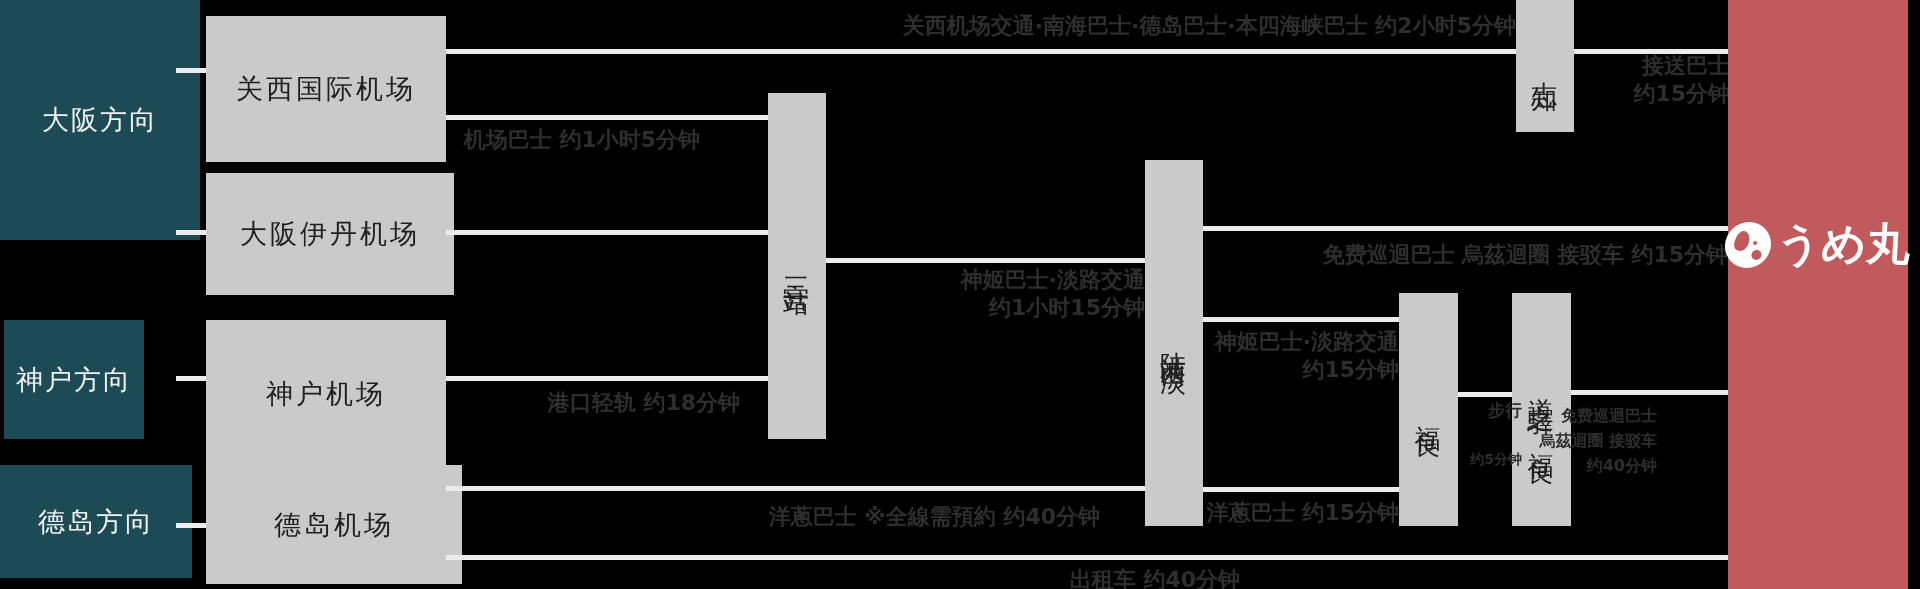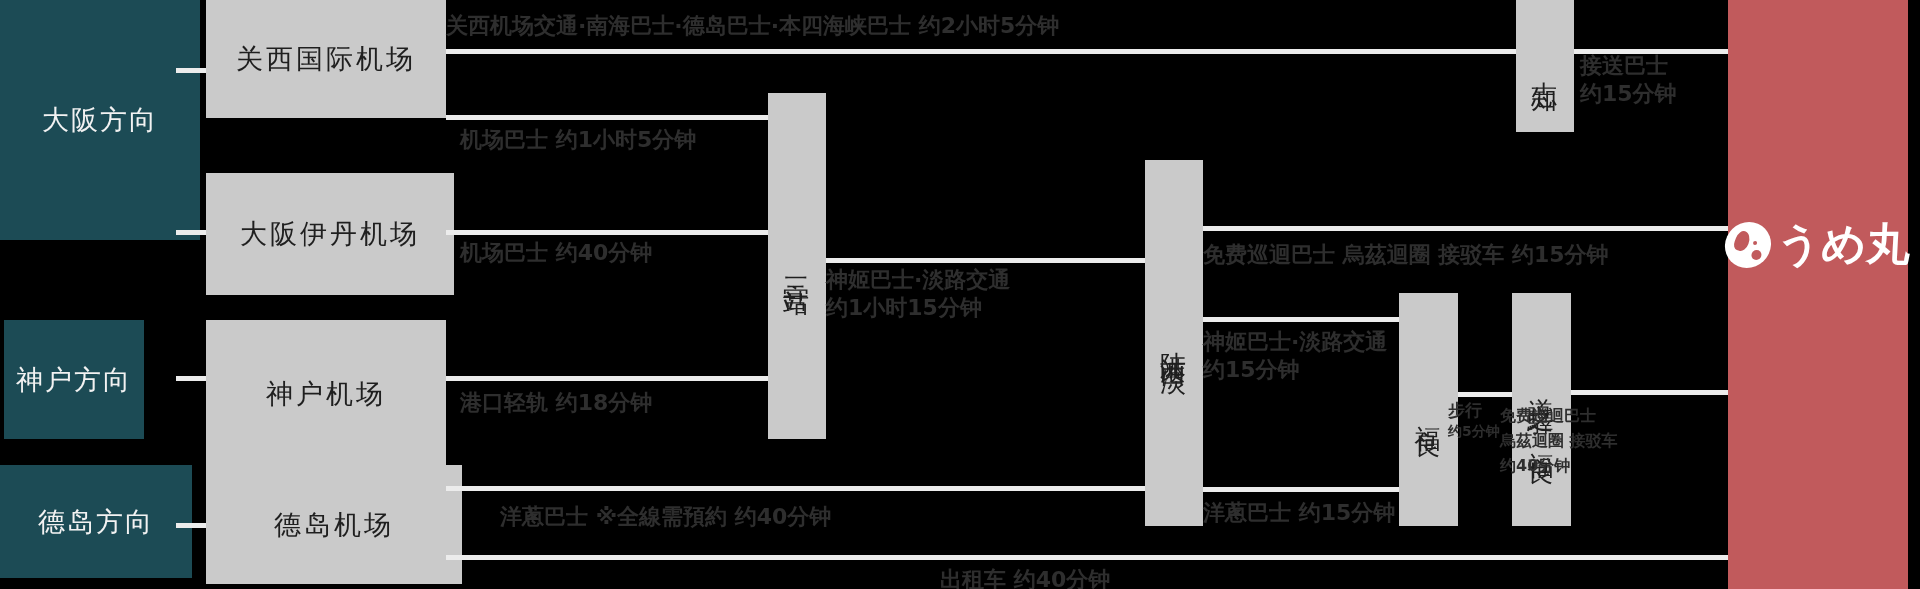--- a/index.html
+++ b/index.html
@@ -23,24 +23,24 @@
     display:flex; align-items:center; justify-content:center;
     font-size:27px; letter-spacing:3px;
   }
   .vtext{
     writing-mode:vertical-rl; text-orientation:upright;
     font-size:26px; letter-spacing:6px;
   }
   .line{background:var(--c-line); height:5px;}
   .rlabel{
     color:var(--c-route); font-size:22px; font-weight:bold;
-    text-align:left; line-height:28px; white-space:nowrap;
+    text-align:right; line-height:28px; white-space:nowrap;
   }
   .rlabel.small{font-size:17px; line-height:21px;}
-  .rlabel .sub{font-size:14px;}
+  .rlabel .sub{font-size:14px;margin-top:28px;}
   .destbox{background:var(--c-dest);}
   .logo{
     display:flex; align-items:center; justify-content:center; gap:5px;
     color:#ffffff; font-weight:bold; font-size:44px; white-space:nowrap;
     transform:skewX(-3deg);
   }
   .crest{
     width:46px; height:46px; border-radius:50%; background:#ffffff;
     position:relative; flex:0 0 auto;
   }
@@ -60,21 +60,21 @@
 
   <div class="abs dirbox" style="left:0;top:0;width:200px;height:240px">大阪方向</div>
   <div class="abs dirbox" style="left:4px;top:320px;width:140px;height:119px">神户方向</div>
   <div class="abs dirbox" style="left:0;top:465px;width:192px;height:113px">德岛方向</div>
 
   <div class="abs line" style="left:176px;top:68px;width:30px"></div>
   <div class="abs line" style="left:176px;top:230px;width:30px"></div>
   <div class="abs line" style="left:176px;top:376px;width:30px"></div>
   <div class="abs line" style="left:176px;top:523px;width:30px"></div>
 
-  <div class="abs stbox" style="left:206px;top:0;width:240px;height:118px">关西国际机场</div>
+  <div class="abs stbox" style="left:206px;top:16px;width:240px;height:146px">关西国际机场</div>
   <div class="abs stbox" style="left:206px;top:173px;width:248px;height:122px">大阪伊丹机场</div>
   <div class="abs stbox" style="left:206px;top:320px;width:240px;height:147px">神户机场</div>
   <div class="abs stbox" style="left:206px;top:465px;width:256px;height:119px">德岛机场</div>
 
   <div class="abs line" style="left:446px;top:49px;width:1070px"></div>
   <div class="abs line" style="left:1574px;top:49px;width:154px"></div>
   <div class="abs line" style="left:446px;top:115px;width:322px"></div>
   <div class="abs line" style="left:446px;top:230px;width:322px"></div>
   <div class="abs line" style="left:446px;top:376px;width:322px"></div>
   <div class="abs line" style="left:826px;top:258px;width:319px"></div>
@@ -87,21 +87,20 @@
   <div class="abs line" style="left:446px;top:555px;width:1282px"></div>
 
   <div class="abs stbox vtext" style="left:768px;top:93px;width:58px;height:346px">三宫站</div>
   <div class="abs stbox vtext" style="left:1145px;top:160px;width:58px;height:366px">陆港西淡</div>
   <div class="abs stbox vtext" style="left:1399px;top:293px;width:59px;height:233px">福良</div>
   <div class="abs stbox vtext" style="left:1512px;top:293px;width:59px;height:233px">道之驛 福良</div>
   <div class="abs stbox vtext" style="left:1516px;top:0;width:58px;height:132px">志知</div>
 
   <div class="abs rlabel" style="left:446px;top:12px;width:1070px">关西机场交通·南海巴士·德岛巴士·本四海峡巴士  约2小时5分钟</div>
   <div class="abs rlabel" style="left:460px;top:126px;width:240px">机场巴士  约1小时5分钟</div>
-  <div class="abs rlabel" style="left:460px;top:239px;width:240px">机场巴士  约40分钟</div>
   <div class="abs rlabel" style="left:460px;top:389px;width:280px">港口轻轨  约18分钟</div>
   <div class="abs rlabel" style="left:826px;top:266px;width:319px">
     <div>神姬巴士·淡路交通</div>
     <div>约1小时15分钟</div>
   </div>
   <div class="abs rlabel" style="left:1203px;top:241px;width:525px">免费巡迴巴士 烏茲迴圈 接驳车  约15分钟</div>
   <div class="abs rlabel" style="left:1203px;top:328px;width:196px">
     <div>神姬巴士·淡路交通</div>
     <div>约15分钟</div>
   </div>

